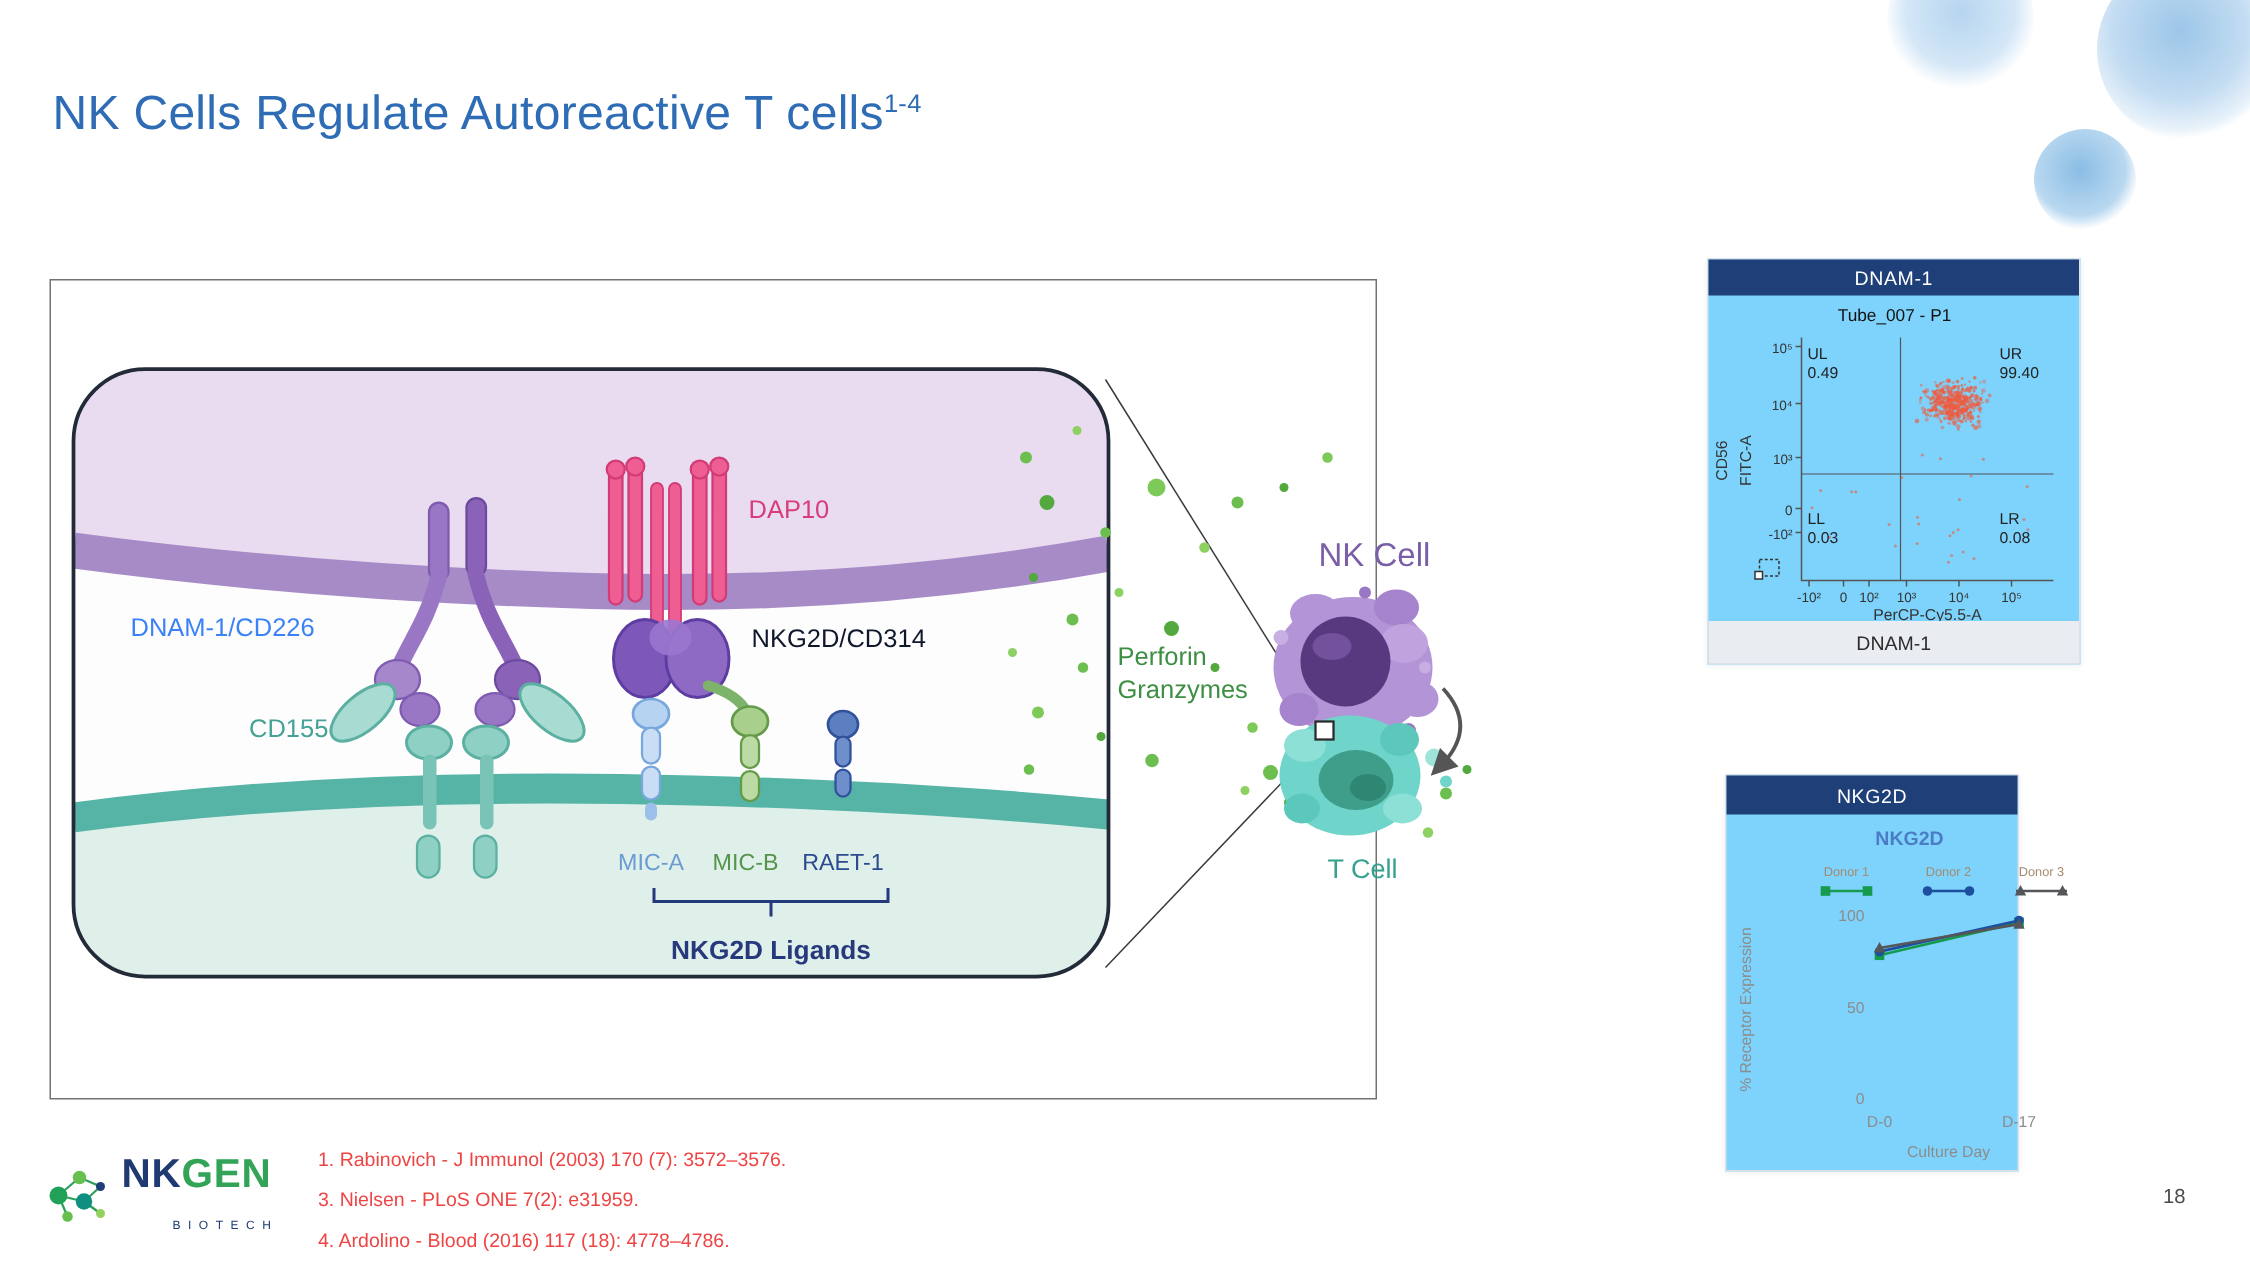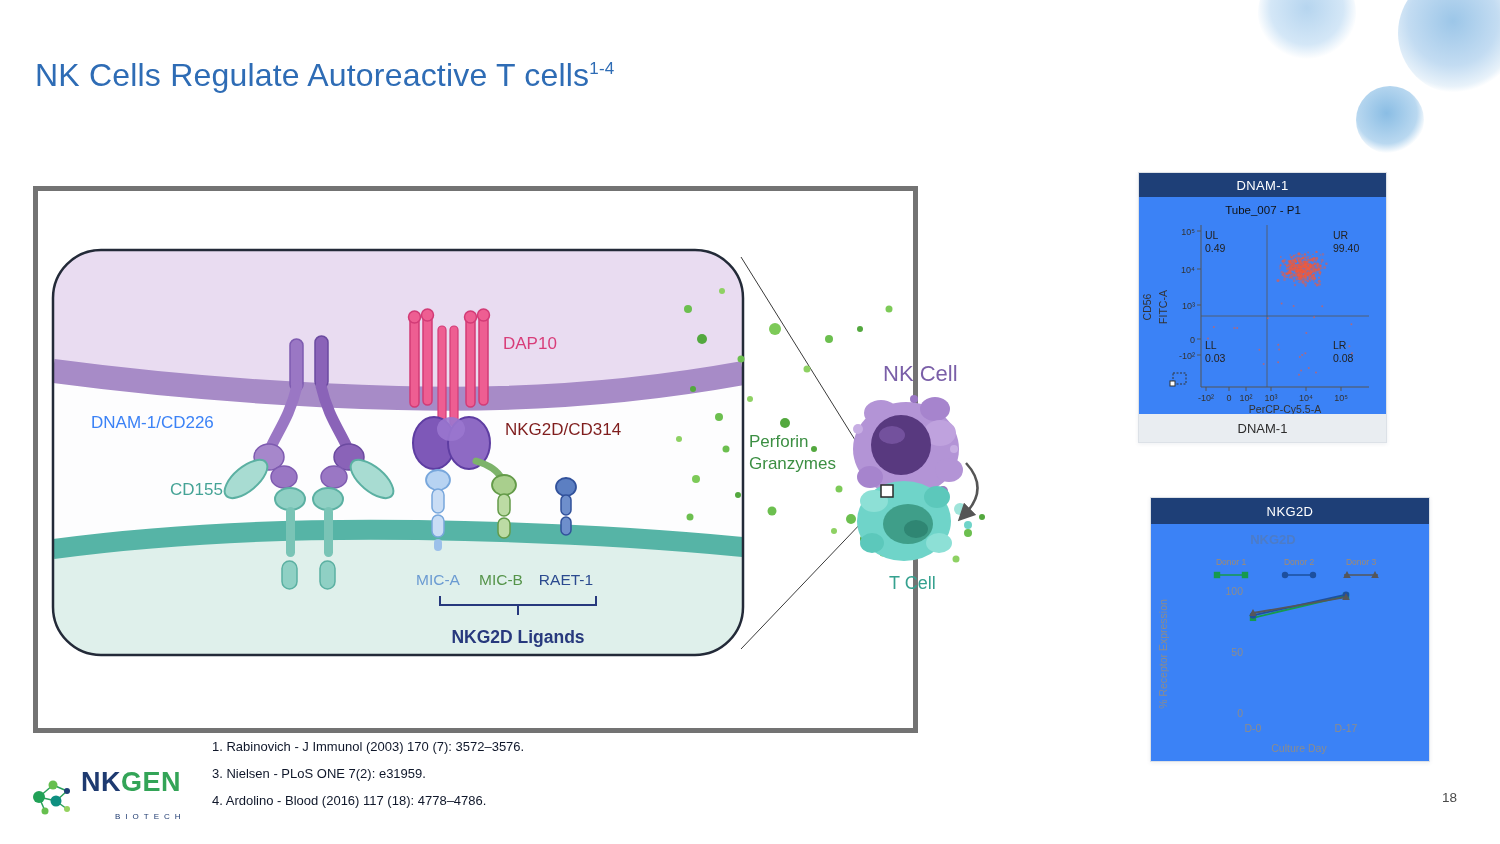--- a/index.html
+++ b/index.html
@@ -4,51 +4,51 @@
 <style>
   *{margin:0;padding:0;box-sizing:border-box}
   html,body{width:1500px;height:844px}
   body{background:#ffffff;font-family:"Liberation Sans","DejaVu Sans",sans-serif;position:relative;overflow:hidden}
   .title{position:absolute;left:35px;top:57px;font-size:32px;color:#2e6cb5;font-weight:500;letter-spacing:.2px}
   .title sup{font-size:17px;font-weight:500}
   .cell{position:absolute;border-radius:50%}
   .cell-a{left:1398px;top:-28px;width:122px;height:122px;background:radial-gradient(circle at 45% 40%,#9cc6e8 0%,#c3dcf2 45%,#e8f2fa 66%,rgba(255,255,255,0) 72%)}
   .cell-b{left:1258px;top:-36px;width:98px;height:98px;background:radial-gradient(circle at 50% 45%,#b6d5ef 0%,#d4e7f7 50%,rgba(255,255,255,0) 70%)}
   .cell-c{left:1356px;top:86px;width:68px;height:68px;background:radial-gradient(circle at 45% 40%,#8abde4 0%,#b9d8f0 55%,rgba(255,255,255,0) 72%)}
-  .fig{position:absolute;left:33px;top:186px;width:885px;height:547px;border:5px solid #737373;background:#fff}
+  .fig{position:absolute;left:33px;top:186px;width:885px;height:547px;border:1px solid #737373;background:#fff}
   .fig svg{position:absolute;left:0;top:0}
   .fig-label{position:absolute;font-size:17px;font-weight:500;white-space:nowrap}
   .ctr{transform:translateX(-50%)}
   .lab-dap10{left:465px;top:143px;color:#d83d79}
   .lab-dnam1{left:53px;top:222px;color:#3b82f6}
-  .lab-nkg2dr{left:467px;top:229px;color:#7f1d1d}
+  .lab-nkg2dr{left:467px;top:229px;color:#0f172a}
   .lab-cd155{left:132px;top:289px;color:#45a396}
   .lab-mica{left:400px;top:380px;color:#6b9bd2;font-size:15.5px}
   .lab-micb{left:463px;top:380px;color:#55944a;font-size:15.5px}
   .lab-raet1{left:528px;top:380px;color:#2b4a8f;font-size:15.5px}
   .lab-ligands{left:480px;top:436px;color:#27397d;font-weight:700;font-size:17.5px}
   .lab-perf{left:711px;top:240px;color:#3c8f43;font-weight:400;line-height:22px}
   .lab-nkcell{left:845px;top:170px;color:#7a5fa8;font-size:22px}
   .lab-tcell{left:851px;top:382px;color:#35a18f;font-size:18px}
-  .panel{position:absolute;background:#3b82f6;border:1px solid #dcе1e7;border:1px solid #dce1e7;box-shadow:0 1px 4px rgba(30,50,90,.08)}
+  .panel{position:absolute;background:#7dd3fc;border:1px solid #dcе1e7;border:1px solid #dce1e7;box-shadow:0 1px 4px rgba(30,50,90,.08)}
   .p1{left:1138px;top:172px;width:249px;height:271px}
-  .p2{left:1150px;top:497px;width:280px;height:265px}
+  .p2{left:1150px;top:516px;width:196px;height:265px}
   .panel-header{background:#1e3f77;color:#fff;font-size:13px;display:flex;align-items:center;justify-content:center;letter-spacing:.4px}
   .p1 .panel-header{height:24px}
   .p2 .panel-header{height:26px}
   .panel-body{position:relative}
   .panel-caption{position:absolute;left:0;right:0;bottom:0;height:28px;background:#e9edf1;color:#2c2c2c;font-size:13px;display:flex;align-items:center;justify-content:center}
   .t{font-size:11.5px;fill:#111}
   .ax{font-size:10.5px;fill:#333}
   .axs{font-size:9px;fill:#333}
   .q{font-size:10.5px;fill:#222}
   .g-ax{font-size:10.5px;fill:#8c8c8c}
   .g-ti{font-size:13px;fill:#4d7cc7;font-weight:600}
   .lg-t{font-size:8.5px;fill:#a38b70}
-  .refs{position:absolute;left:212px;top:733px;color:#0f172a;font-size:13px;line-height:27px}
+  .refs{position:absolute;left:212px;top:759px;color:#ef4444;font-size:13px;line-height:27px}
   .logo{position:absolute;left:26px;top:768px;display:flex;align-items:flex-end;gap:5px}
   .logo-text .big{font-size:27px;font-weight:800;letter-spacing:.5px;line-height:28px}
   .logo-text .nk{color:#1e3a70}
   .logo-text .gen{color:#33a457}
   .logo-text .biotech{font-size:8px;letter-spacing:5px;color:#1e3a70;margin-top:16px;padding-left:34px}
   .pageno{position:absolute;left:1442px;top:790px;font-size:13.5px;color:#4a4a4a}
 </style>
 </head>
 <body>
 

